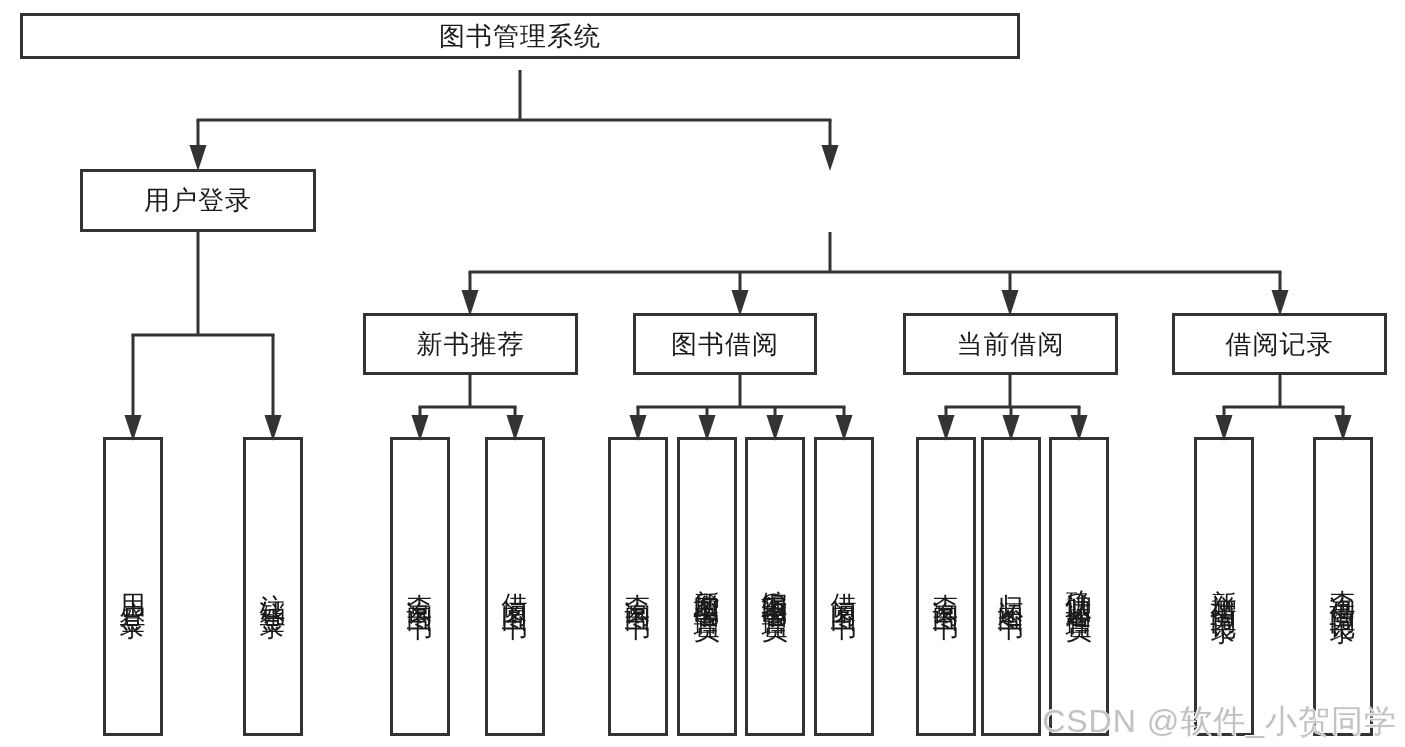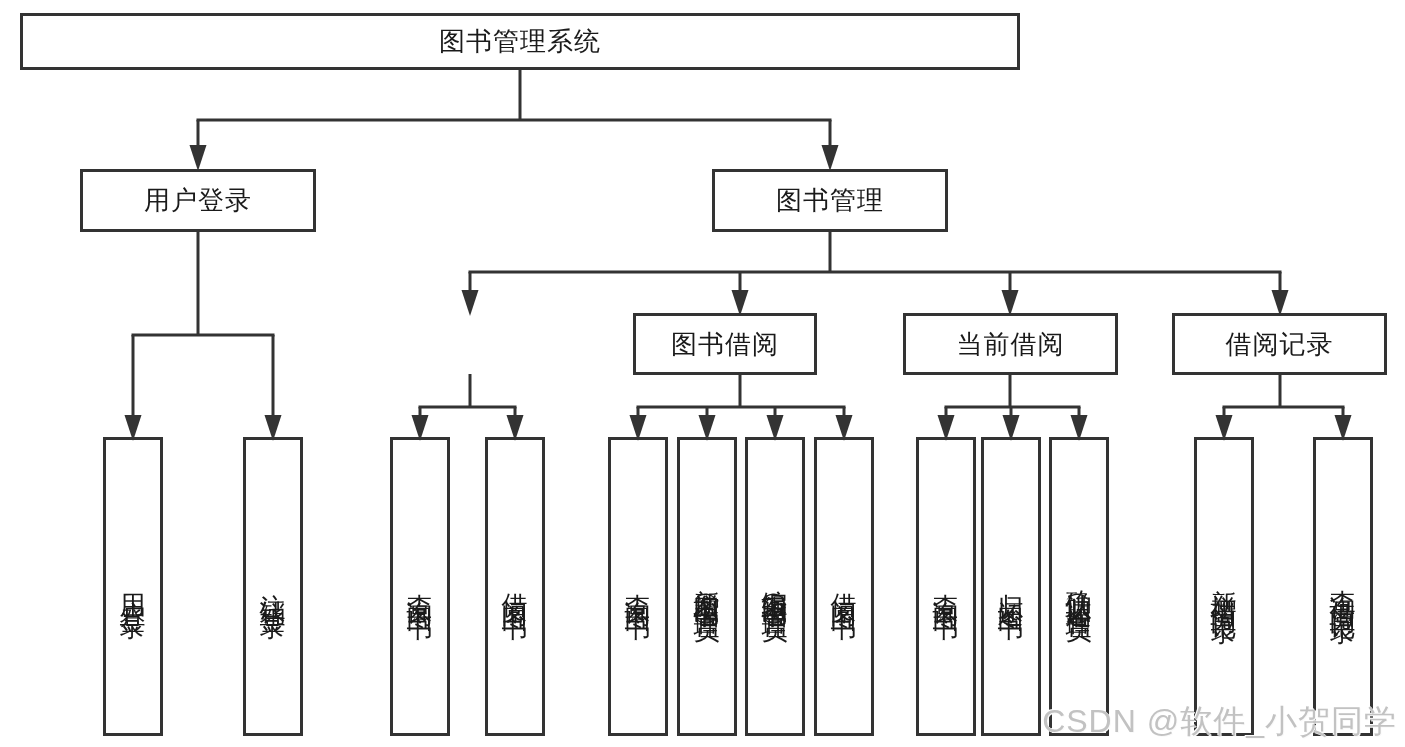--- a/index.html
+++ b/index.html
@@ -25,31 +25,31 @@
     position:absolute;right:8px;bottom:3px;font-size:32px;color:#c2c2c2;
     letter-spacing:1px;white-space:nowrap;
     text-shadow:1px 1px 0 #fafafa,-1px -1px 0 #ffffff;
   }
 </style>
 </head>
 <body>
 
 <div class="stage">
 
-  <div class="node" style="left:20px;top:13px;width:1000px;height:57px">
+  <div class="node" style="left:20px;top:13px;width:1000px;height:46px">
     <span class="h-label">图书管理系统</span>
   </div>
 
   <div class="node" style="left:80px;top:169px;width:236px;height:63px">
     <span class="h-label">用户登录</span>
   </div>
-  <div class="node" style="left:712px;top:169px;width:236px;height:63px">
-    <span class="h-label">图书管理</span>
+
+  <div class="node" style="left:363px;top:313px;width:215px;height:62px">
+    <span class="h-label">新书推荐</span>
   </div>
-
   <div class="node" style="left:633px;top:313px;width:184px;height:62px">
     <span class="h-label">图书借阅</span>
   </div>
   <div class="node" style="left:1172px;top:313px;width:215px;height:62px">
     <span class="h-label">借阅记录</span>
   </div>
   <div class="node" style="left:903px;top:313px;width:215px;height:62px">
     <span class="h-label">当前借阅</span>
   </div>
 

